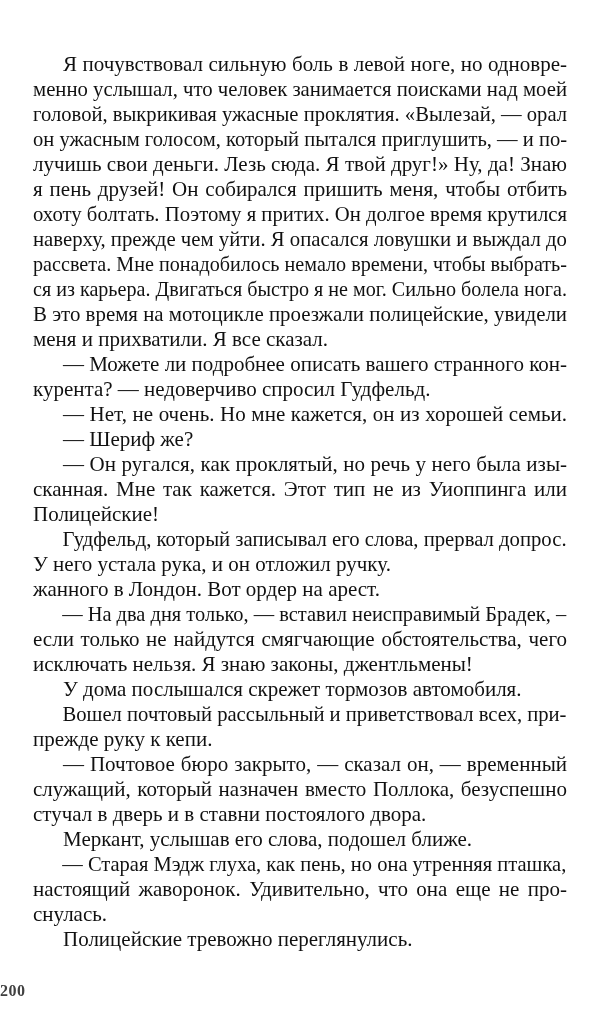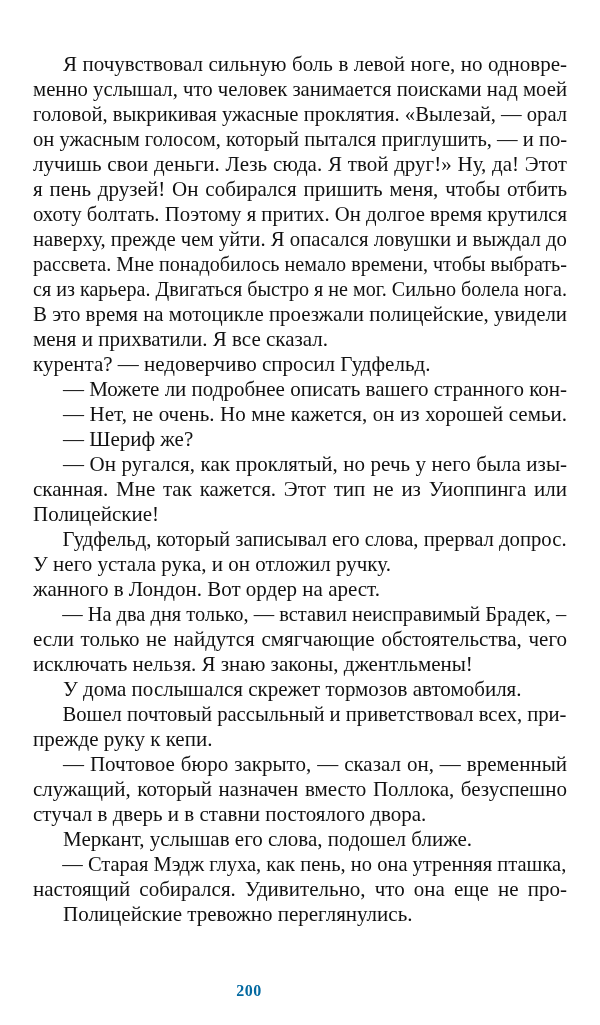--- a/index.html
+++ b/index.html
@@ -12,58 +12,59 @@
     margin-top: 12px;
   }
   .line {
     display: block; height: 25px; white-space: nowrap;
     text-align: justify; text-align-last: justify;
     transform-origin: left center;
   }
   .line.indent { padding-left: 30px; }
   .line.last { text-align-last: left; }
   .folio {
-    position: absolute; top: 982px; left: 0; width: 498px; text-align: center;
-    font-family: "Liberation Serif", serif; font-size: 16px; color: #0369a1;
+    position: absolute; top: 982px; left: 0; width: 498px; 
+    font-family: "Liberation Serif", serif; font-size: 16px; color: #404040;
     font-weight: bold; letter-spacing: 0.5px;
   }
 </style>
 </head>
 <body>
 
 <div class="page" id="page-body">
     <span class="line indent">Я почувствовал сильную боль в левой ноге, но одновре-</span>
     <span class="line" style="white-space: nowrap; text-align-last: left; transform: scaleX(0.988031); width: 540.469px;">менно услышал, что человек занимается поисками над моей</span>
     <span class="line" style="white-space: nowrap; text-align-last: left; transform: scaleX(0.981082); width: 544.297px;">головой, выкрикивая ужасные проклятия. «Вылезай, — орал</span>
     <span class="line" style="white-space: nowrap; text-align-last: left; transform: scaleX(0.978442); width: 545.766px;">он ужасным голосом, который пытался приглушить, — и по-</span>
-    <span class="line">лучишь свои деньги. Лезь сюда. Я твой друг!» Ну, да! Этот</span>
+    <span class="line">лучишь свои деньги. Лезь сюда. Я твой друг!» Ну, да! Знаю</span>
     <span class="line">я пень друзей! Он собирался пришить меня, чтобы отбить</span>
     <span class="line" style="white-space: nowrap; text-align-last: left; transform: scaleX(0.987289); width: 540.875px;">охоту болтать. Поэтому я притих. Он долгое время крутился</span>
     <span class="line" style="white-space: nowrap; text-align-last: left; transform: scaleX(0.98806); width: 540.453px;">наверху, прежде чем уйти. Я опасался ловушки и выждал до</span>
     <span class="line" style="white-space: nowrap; text-align-last: left; transform: scaleX(0.958923); width: 556.875px;">рассвета. Мне понадобилось немало времени, чтобы выбрать-</span>
     <span class="line" style="white-space: nowrap; text-align-last: left; transform: scaleX(0.957311); width: 557.812px;">ся из карьера. Двигаться быстро я не мог. Сильно болела нога.</span>
     <span class="line" style="white-space: nowrap; text-align-last: left; transform: scaleX(0.994008); width: 537.219px;">В это время на мотоцикле проезжали полицейские, увидели</span>
     <span class="line last">меня и прихватили. Я все сказал.</span>
+    <span class="line indent" style="white-space: nowrap; text-align-last: left; transform: scaleX(0.999659); width: 534.172px;">— Можете ли подробнее описать вашего странного кон-</span>
     <span class="line last">курента? — недоверчиво спросил Гудфельд.</span>
-    <span class="line indent" style="white-space: nowrap; text-align-last: left; transform: scaleX(0.999659); width: 534.172px;">— Можете ли подробнее описать вашего странного кон-</span>
     <span class="line indent">— Нет, не очень. Но мне кажется, он из хорошей семьи.</span>
     <span class="line indent last">— Шериф же?</span>
     <span class="line indent">— Он ругался, как проклятый, но речь у него была изы-</span>
     <span class="line">сканная. Мне так кажется. Этот тип не из Уиоппинга или</span>
     <span class="line last">Полицейские!</span>
     <span class="line indent" style="white-space: nowrap; text-align-last: left; transform: scaleX(0.985879); width: 541.219px;">Гудфельд, который записывал его слова, прервал допрос.</span>
     <span class="line last">У него устала рука, и он отложил ручку.</span>
     <span class="line last">жанного в Лондон. Вот ордер на арест.</span>
     <span class="line indent" style="white-space: nowrap; text-align-last: left; transform: scaleX(0.972328); width: 548.344px;">— На два дня только, — вставил неисправимый Брадек, –</span>
     <span class="line">если только не найдутся смягчающие обстоятельства, чего</span>
     <span class="line last">исключать нельзя. Я знаю законы, джентльмены!</span>
     <span class="line indent last">У дома послышался скрежет тормозов автомобиля.</span>
     <span class="line indent" style="white-space: nowrap; text-align-last: left; transform: scaleX(0.982636); width: 542.906px;">Вошел почтовый рассыльный и приветствовал всех, при-</span>
     <span class="line last">прежде руку к кепи.</span>
     <span class="line indent">— Почтовое бюро закрыто, — сказал он, — временный</span>
     <span class="line">служащий, который назначен вместо Поллока, безуспешно</span>
     <span class="line last">стучал в дверь и в ставни постоялого двора.</span>
     <span class="line indent last">Меркант, услышав его слова, подошел ближе.</span>
     <span class="line indent" style="white-space: nowrap; text-align-last: left; transform: scaleX(0.976123); width: 546.328px;">— Старая Мэдж глуха, как пень, но она утренняя пташка,</span>
-    <span class="line">настоящий собирался. Удивительно, что она еще не про-</span>
+    <span class="line">настоящий жаворонок. Удивительно, что она еще не про-</span>
+    <span class="line last">снулась.</span>
     <span class="line indent last">Полицейские тревожно переглянулись.</span>
   </div>
 <div class="folio">200</div>
 
 </body></html>

